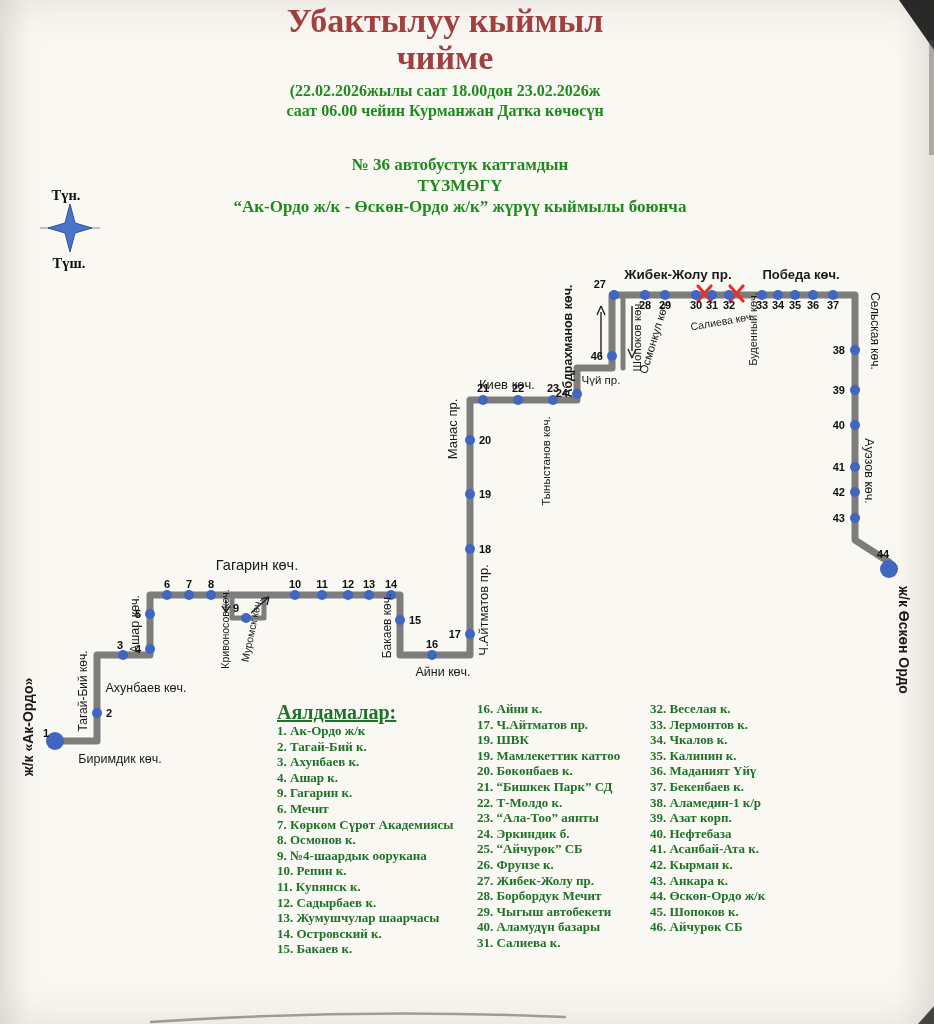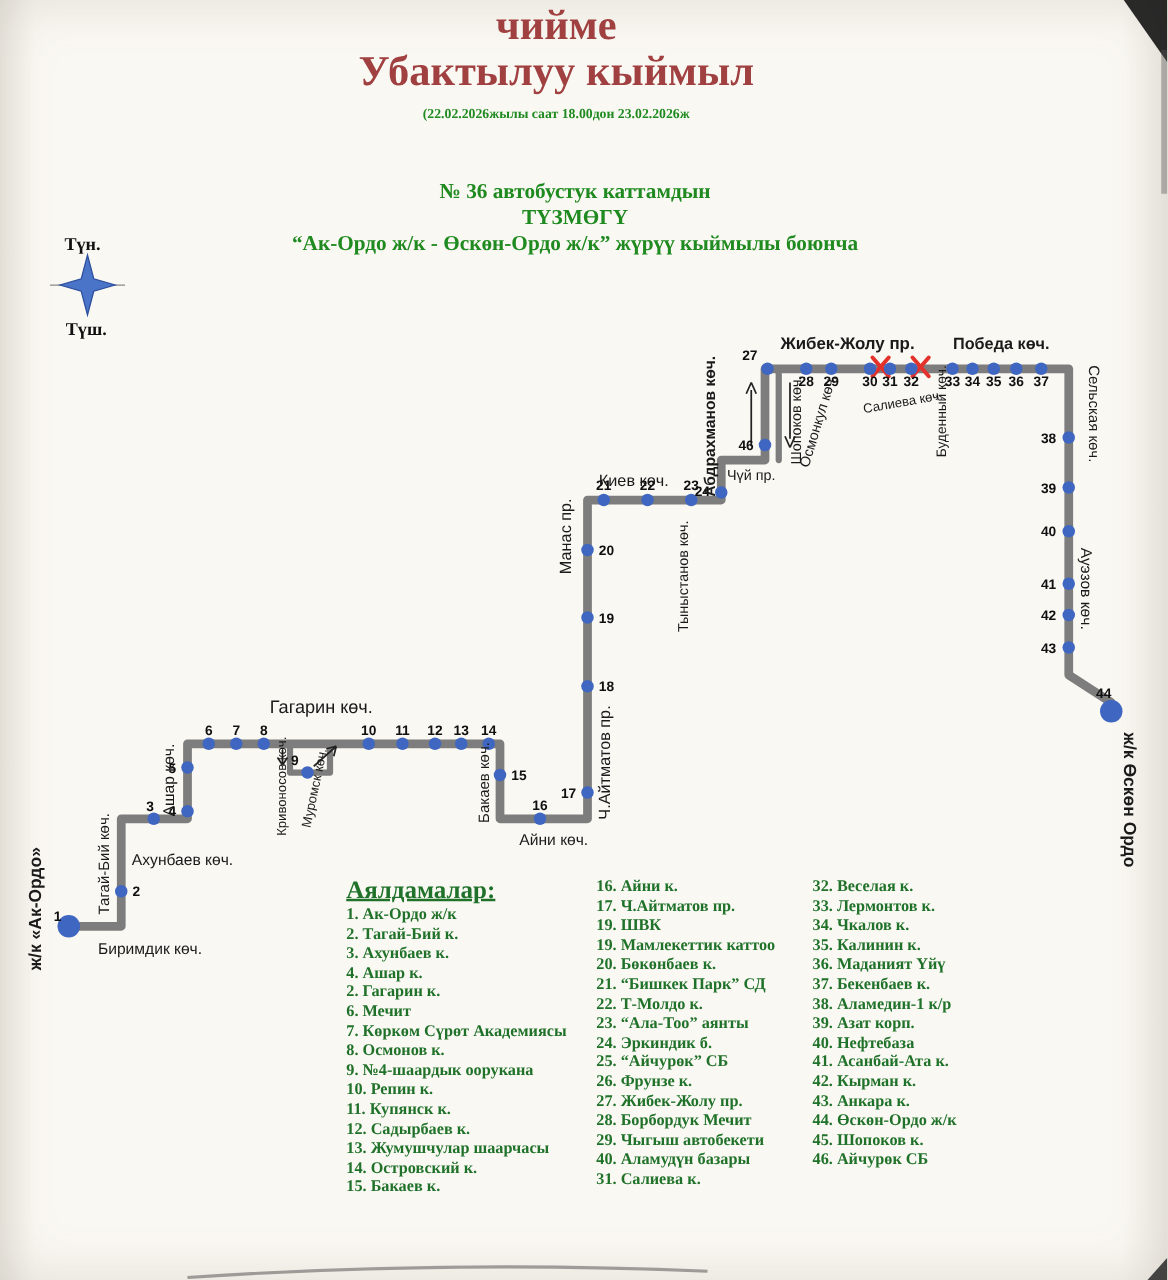--- a/index.html
+++ b/index.html
@@ -2,22 +2,22 @@
 <html><head>
 <meta charset="utf-8">
 <style>
   html,body{margin:0;padding:0;background:#e8e6e1}
   .page{position:relative;width:934px;height:1024px;overflow:hidden;
     background:linear-gradient(90deg,#eeebe4 0%,#faf8f3 3%,#faf8f3 96%,#efece6 100%);
     box-shadow:inset 0 0 45px rgba(110,100,80,.18);
     font-family:"Liberation Serif",serif;}
   .header{position:absolute;top:2px;left:0;width:890px;text-align:center}
   .title{color:#a04040;font-weight:bold;font-size:34px;line-height:37px;font-family:"Liberation Serif",serif}
-  .subtitle{margin-top:5px;color:#1f8a1f;font-weight:bold;font-size:11px;line-height:20px}
-  .routehead{position:absolute;top:142px;left:0;width:920px;text-align:center;color:#1f8a1f;font-weight:bold;font-size:17px;line-height:21px}
+  .subtitle{margin-top:5px;color:#1f8a1f;font-weight:bold;font-size:16px;line-height:20px}
+  .routehead{position:absolute;top:154px;left:0;width:920px;text-align:center;color:#1f8a1f;font-weight:bold;font-size:17px;line-height:21px}
   svg.map{position:absolute;left:0;top:0;pointer-events:none}
   .route{fill:none;stroke:#7d7d7d;stroke-width:7;stroke-linejoin:round;stroke-linecap:round}
   .route2{fill:none;stroke:#7d7d7d;stroke-width:5;stroke-linejoin:round;stroke-linecap:round}
   .dot{fill:#3f66c0}
   .num{font-family:"Liberation Sans",sans-serif;font-size:11px;font-weight:600;fill:#101010}
   .street{font-family:"Liberation Sans",sans-serif;font-size:12px;fill:#1a1a1a}
   .b{font-weight:bold}
   .cmp{font-family:"Liberation Serif",serif;font-size:14.5px;font-weight:bold;fill:#111}
   .arrow{stroke:#222;stroke-width:1.4;fill:none}
   .xmark{stroke:#e3312c;stroke-width:3.2;stroke-linecap:round}
@@ -28,24 +28,25 @@
   #col3{left:650px;top:701px}
   .note{position:absolute;left:55px;top:959px;width:845px;color:#8c3a30;font-weight:bold;font-size:15.5px;line-height:1.32;text-align:justify}
   .note .lbl{color:#bb3527}
 </style>
 </head>
 <body>
 
 <div class="page">
 
   <div class="header">
+    <div class="title">Убактылуу кыймыл</div>
     <div class="title">чийме</div>
-    <div class="title">Убактылуу кыймыл</div>
     <div class="subtitle">
       <div>(22.02.2026жылы саат 18.00дон 23.02.2026ж</div>
+      <div>саат 06.00 чейин Курманжан Датка көчөсүн</div>
     </div>
   </div>
 
   <div class="routehead">
     <div>№ 36 автобустук каттамдын</div>
     <div>ТҮЗМӨГҮ</div>
     <div>“Ак-Ордо ж/к  -  Өскөн-Ордо ж/к” жүрүү кыймылы боюнча</div>
   </div>
 
   <svg class="map" width="934" height="1024" viewBox="0 0 934 1024">
@@ -196,21 +197,21 @@
     <text class="street" x="871" y="331" text-anchor="middle" transform="rotate(90 871 331)">Сельская көч.</text>
     <text class="street" style="font-size:12.5px" x="865" y="471" text-anchor="middle" transform="rotate(90 865 471)">Ауэзов көч.</text>
   </svg>
 
   <div class="legend-title">Аялдамалар:</div>
   <div id="col1" class="legend-col">
       <div class="legend-item">1. Ак-Ордо ж/к</div>
       <div class="legend-item">2. Тагай-Бий к.</div>
       <div class="legend-item">3. Ахунбаев к.</div>
       <div class="legend-item">4. Ашар к.</div>
-      <div class="legend-item">2. Гагарин к.</div>
+      <div class="legend-item">9. Гагарин к.</div>
       <div class="legend-item">6. Мечит</div>
       <div class="legend-item">7. Көркөм Сүрөт Академиясы</div>
       <div class="legend-item">8. Осмонов к.</div>
       <div class="legend-item">9. №4-шаардык оорукана</div>
       <div class="legend-item">10. Репин к.</div>
       <div class="legend-item">11. Купянск к.</div>
       <div class="legend-item">12. Садырбаев к.</div>
       <div class="legend-item">13. Жумушчулар шаарчасы</div>
       <div class="legend-item">14. Островский к.</div>
       <div class="legend-item">15. Бакаев к.</div>

